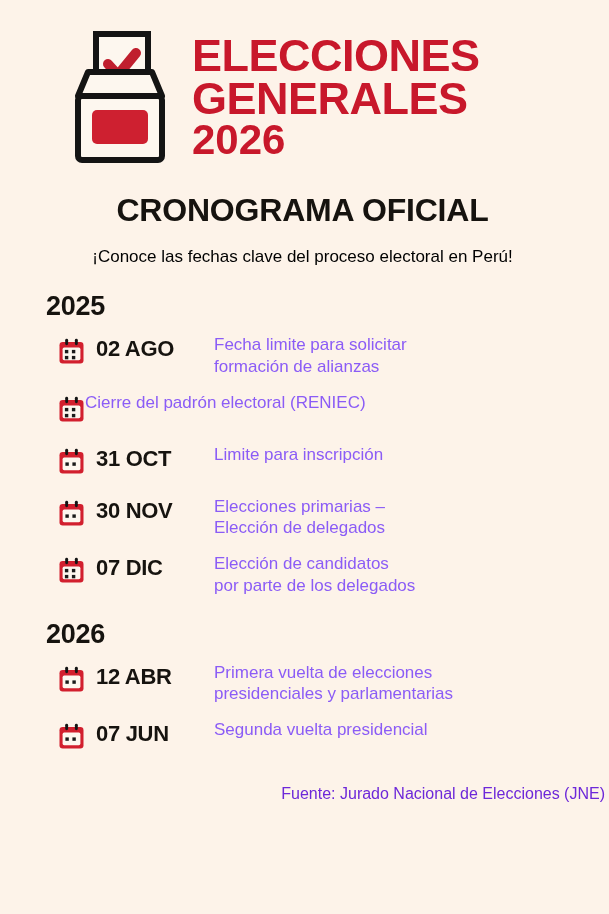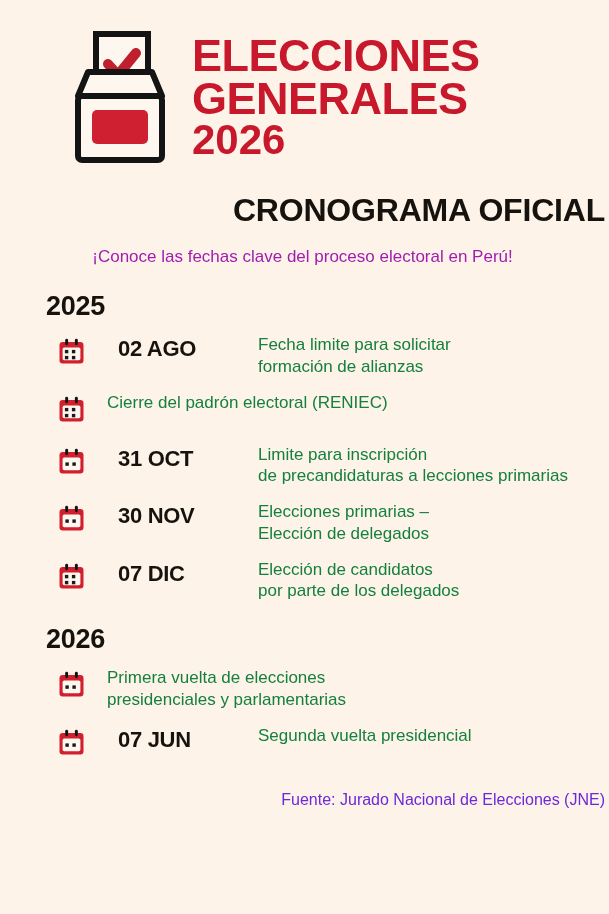--- a/index.html
+++ b/index.html
@@ -30,30 +30,30 @@
     color: #C8182B;
     font-weight: 700;
     font-size: 45px;
     letter-spacing: -0.5px;
     line-height: 0.96;
     white-space: nowrap;
   }
   .title-line.year { font-size: 42px; letter-spacing: 0px; }
 
   .subtitle {
-    text-align: right;
+    text-align: center;
     color: #16130F;
     font-weight: 700;
     font-size: 32px;
     letter-spacing: -0.2px;
     margin-top: 16px;
   }
   .tagline {
     text-align: center;
-    color: #a21caf;
+    color: #000000;
     font-size: 17px;
     font-weight: 400;
     margin-top: 18px;
   }
 
   
   .timeline { padding: 24px 0 0 46px; }
   .year-heading {
     color: #16130F;
     font-weight: 700;
@@ -61,38 +61,37 @@
     letter-spacing: -0.3px;
     margin-bottom: 4px;
   }
   .year-heading.second { margin-top: 16px; }
 
   .row {
     display: flex;
     align-items: flex-start;
     padding: 6px 0 6px 12px;
     min-height: 52px;
-    gap: 22px;
   }
   .cal-icon { flex: 0 0 auto; width: 27px; height: 27px; margin-top: 6px; }
   .date {
     flex: 0 0 auto;
     width: 118px;
     margin-left: 11px;
     color: #16130F;
     font-weight: 700;
     font-size: 22px;
     letter-spacing: -0.3px;
     line-height: 1.05;
     padding-top: 5px;
     white-space: nowrap;
   }
   .desc {
     flex: 1 1 auto;
-    color: #15803d;
+    color: #8b5cf6;
     font-size: 17px;
     line-height: 1.28;
     padding-top: 2px;
   }
   .desc .l2 { display: block; }
 
   .source {
     text-align: right;
     color: #6d28d9;
     font-size: 16px;
@@ -161,21 +160,21 @@
       <div class="row">
         <div class="cal-icon"><svg viewBox="0 0 27 27" width="27" height="27" aria-hidden="true">
             <rect x="1.5" y="4" width="24" height="21.5" rx="3.2" fill="#D21F2E"></rect>
             <rect x="4.6" y="9.6" width="17.8" height="12.6" rx="1.6" fill="#FDF7EF"></rect>
             <rect x="7.4" y="14.4" width="3.4" height="3.4" fill="#1A1A1A"></rect>
             <rect x="14.4" y="14.4" width="3.4" height="3.4" fill="#1A1A1A"></rect>
             <rect x="7.2" y="0.8" width="2.9" height="6.4" rx="1.45" fill="#141414"></rect>
             <rect x="16.9" y="0.8" width="2.9" height="6.4" rx="1.45" fill="#141414"></rect>
           </svg></div>
         <div class="date">31 OCT</div>
-        <div class="desc"><span class="l1">Limite para inscripción</span><span class="l2">de precandidaturas a lecciones primarias</span></div>
+        <div class="desc"><span class="l1">Limite para inscripción</span></div>
       </div>
       <div class="row">
         <div class="cal-icon"><svg viewBox="0 0 27 27" width="27" height="27" aria-hidden="true">
             <rect x="1.5" y="4" width="24" height="21.5" rx="3.2" fill="#D21F2E"></rect>
             <rect x="4.6" y="9.6" width="17.8" height="12.6" rx="1.6" fill="#FDF7EF"></rect>
             <rect x="7.4" y="14.4" width="3.4" height="3.4" fill="#1A1A1A"></rect>
             <rect x="14.4" y="14.4" width="3.4" height="3.4" fill="#1A1A1A"></rect>
             <rect x="7.2" y="0.8" width="2.9" height="6.4" rx="1.45" fill="#141414"></rect>
             <rect x="16.9" y="0.8" width="2.9" height="6.4" rx="1.45" fill="#141414"></rect>
           </svg></div>
@@ -199,20 +198,21 @@
       <div class="year-heading second">2026</div>
       <div class="row">
         <div class="cal-icon"><svg viewBox="0 0 27 27" width="27" height="27" aria-hidden="true">
             <rect x="1.5" y="4" width="24" height="21.5" rx="3.2" fill="#D21F2E"></rect>
             <rect x="4.6" y="9.6" width="17.8" height="12.6" rx="1.6" fill="#FDF7EF"></rect>
             <rect x="7.4" y="14.4" width="3.4" height="3.4" fill="#1A1A1A"></rect>
             <rect x="14.4" y="14.4" width="3.4" height="3.4" fill="#1A1A1A"></rect>
             <rect x="7.2" y="0.8" width="2.9" height="6.4" rx="1.45" fill="#141414"></rect>
             <rect x="16.9" y="0.8" width="2.9" height="6.4" rx="1.45" fill="#141414"></rect>
           </svg></div>
+        <div class="date">12 ABR</div>
         <div class="desc"><span class="l1">Primera vuelta de elecciones</span><span class="l2">presidenciales y parlamentarias</span></div>
       </div>
       <div class="row">
         <div class="cal-icon"><svg viewBox="0 0 27 27" width="27" height="27" aria-hidden="true">
             <rect x="1.5" y="4" width="24" height="21.5" rx="3.2" fill="#D21F2E"></rect>
             <rect x="4.6" y="9.6" width="17.8" height="12.6" rx="1.6" fill="#FDF7EF"></rect>
             <rect x="7.4" y="14.4" width="3.4" height="3.4" fill="#1A1A1A"></rect>
             <rect x="14.4" y="14.4" width="3.4" height="3.4" fill="#1A1A1A"></rect>
             <rect x="7.2" y="0.8" width="2.9" height="6.4" rx="1.45" fill="#141414"></rect>
             <rect x="16.9" y="0.8" width="2.9" height="6.4" rx="1.45" fill="#141414"></rect>

